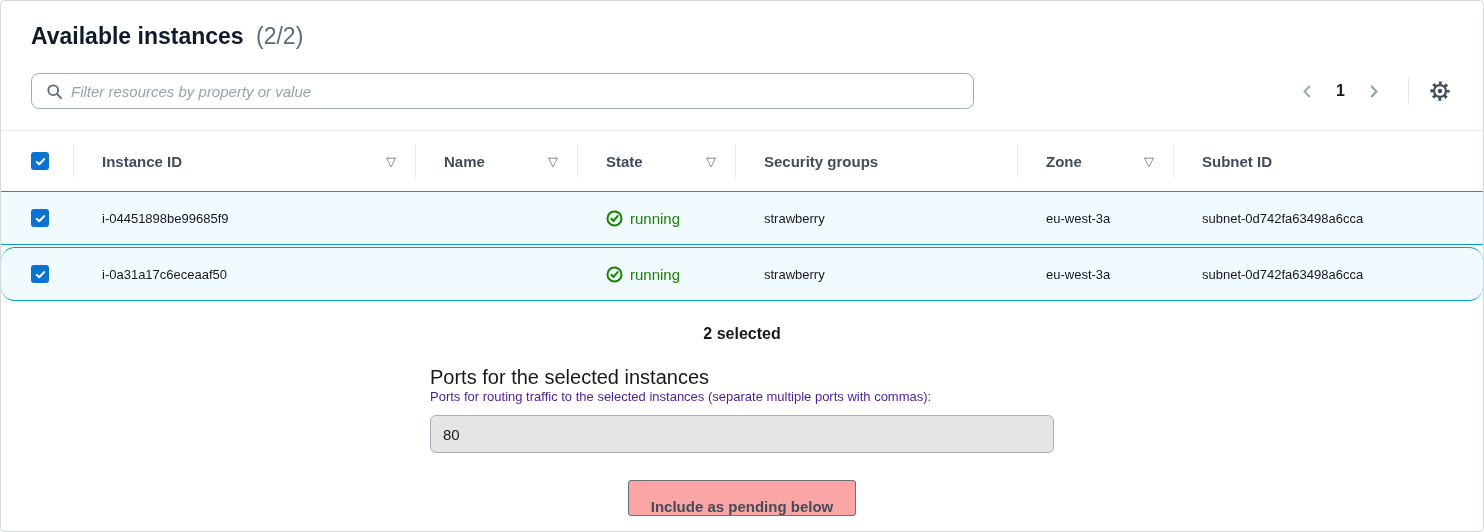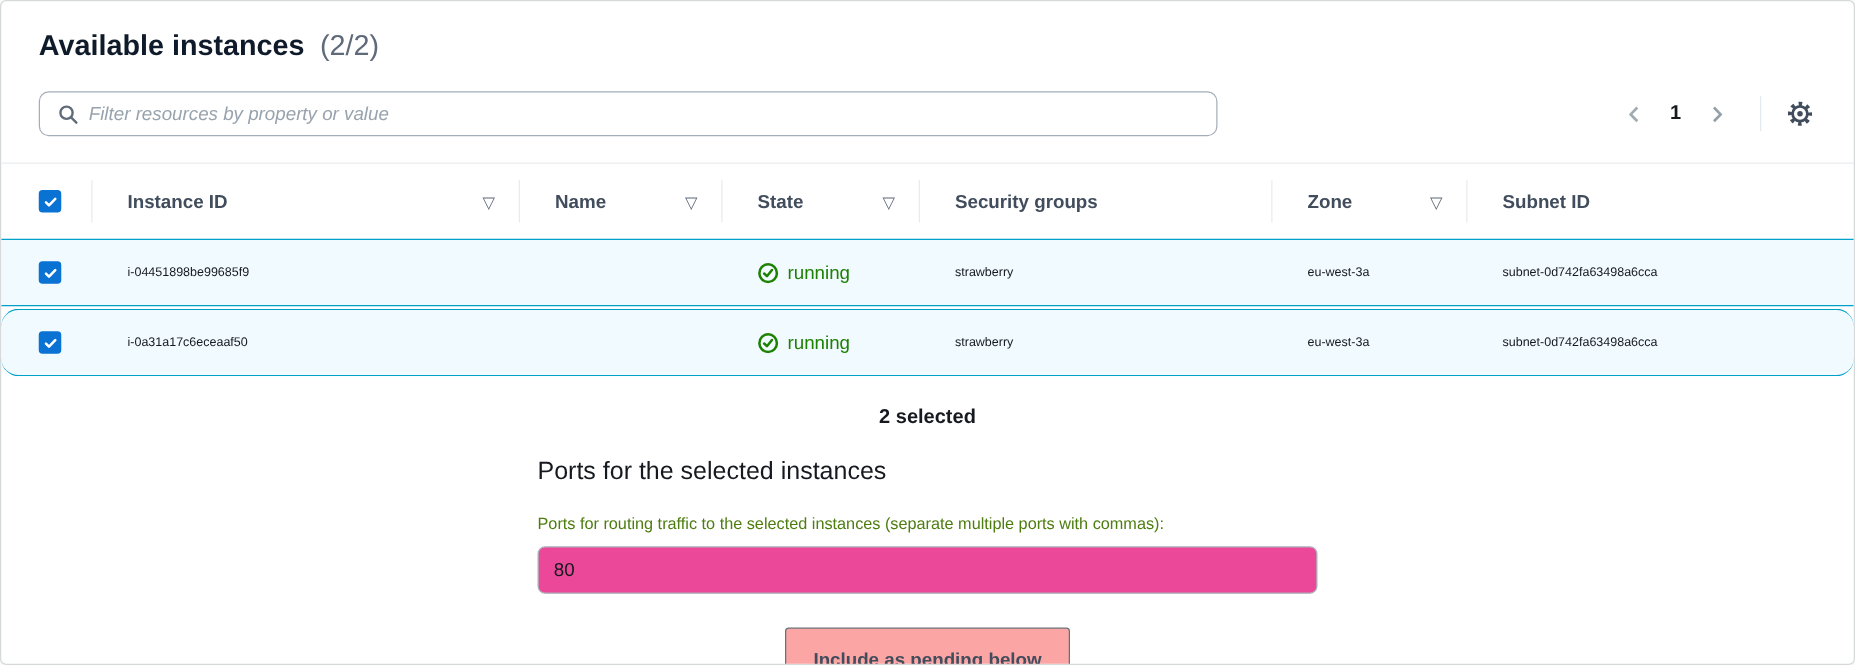--- a/index.html
+++ b/index.html
@@ -29,32 +29,32 @@
   
   .grid{display:grid;grid-template-columns:73px 342px 162px 158px 282px 156px 1fr;align-items:center;}
   .thead{height:60px;}
   .hcell{position:relative;font-size:15px;font-weight:700;color:#414d5c;padding-left:28px;display:flex;align-items:center;height:100%;box-sizing:border-box;}
   .hcell .sort{position:absolute;right:20px;font-size:13px;font-weight:400;color:#5f6b7a;}
   .hcell:not(.nosep)::after{content:"";position:absolute;right:0;top:13px;bottom:13px;width:1px;background:#e9ebed;}
   .cb-cell{padding-left:30px;display:flex;align-items:center;height:100%;box-sizing:border-box;position:relative;}
 
   .trow{height:52px;background:#f1faff;border-top:1px solid #00a1c9;border-bottom:1px solid #00a1c9;box-sizing:content-box;}
   .trow + .trow{margin-top:2px;border-radius:14px;}
-  .cell{font-size:10px;color:#16191f;padding-left:28px;white-space:nowrap;overflow:hidden;}
+  .cell{font-size:13px;color:#16191f;padding-left:28px;white-space:nowrap;overflow:hidden;}
   .state{display:flex;align-items:center;gap:7px;color:#1d8102;font-size:15px;}
   .state svg{flex:none;}
 
   .checkbox{width:18px;height:18px;border-radius:3px;background:#0972d3;display:inline-flex;align-items:center;justify-content:center;cursor:pointer;}
 
   
   .sel-summary{text-align:center;margin-top:24px;font-size:16px;font-weight:700;color:#16191f;}
   .ports{width:624px;margin:24px auto 0 auto;}
   .ports-label{font-size:20px;color:#16191f;line-height:20px;}
-  .ports-desc{font-size:13px;color:#4d7c0f;line-height:16px;margin-top:24px;}
-  .ports input{margin-top:10px;width:100%;height:38px;box-sizing:border-box;border:1px solid #aab0b8;border-radius:6px;padding:0 12px;font-size:15px;color:#16191f;font-family:inherit;outline:none;background:#ec4899;}
+  .ports-desc{font-size:13px;color:#4c1d95;line-height:16px;margin-top:2px;}
+  .ports input{margin-top:10px;width:100%;height:38px;box-sizing:border-box;border:1px solid #aab0b8;border-radius:6px;padding:0 12px;font-size:15px;color:#16191f;font-family:inherit;outline:none;background:#e5e5e5;}
   .btn-row{text-align:center;margin-top:27px;}
   .include-btn{display:inline-block;height:36px;padding:17px 22px;background:#fca5a5;border:1px solid #697077;border-radius:3px;font-family:inherit;font-size:15px;font-weight:700;color:#414d5c;cursor:pointer;}
 </style>
 </head>
 <body>
 
 <div class="stage">
   <div class="card">
 
     <div class="panel-head">

